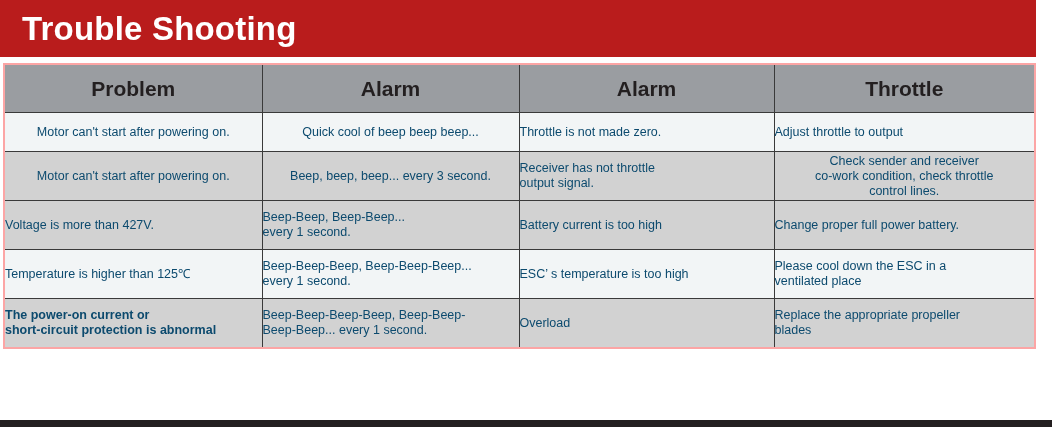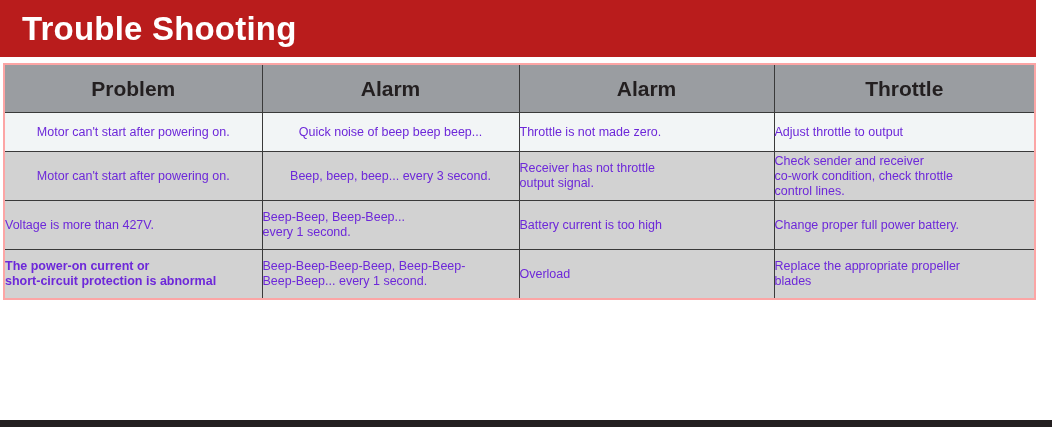--- a/index.html
+++ b/index.html
@@ -69,21 +69,21 @@
     background: #9a9da1;
     height: 47px;
     text-align: center;
     font-size: 21px;
     font-weight: bold;
     color: #231f20;
   }
 
   tbody td {
     font-size: 12.5px;
-    color: #6d28d9;
+    color: #0c4a6e;
     line-height: 15px;
     padding: 4px 11px;
   }
   tbody tr.light td { background: #f2f5f6; }
   tbody tr.dark  td { background: #d2d2d2; }
 
   tbody tr.r1 td { height: 38px; }
   tbody tr.r2 td { height: 48px; }
   tbody tr.r3 td { height: 48px; }
   tbody tr.r4 td { height: 48px; }
@@ -125,44 +125,52 @@
           <th>Problem</th>
           <th>Alarm</th>
           <th>Alarm</th>
           <th>Throttle</th>
         </tr>
       </thead>
       <tbody>
 
         <tr class="light r1">
           <td class="c-center">Motor can't start after powering on.</td>
-          <td class="c-center">Quick noise of beep beep beep...</td>
+          <td class="c-center">Quick cool of beep beep beep...</td>
           <td class="c-left">Throttle is not made zero.</td>
           <td class="c-left">Adjust throttle to output</td>
         </tr>
 
         <tr class="dark r2">
           <td class="c-center">Motor can't start after powering on.</td>
           <td class="c-center">Beep, beep, beep... every 3 second.</td>
           <td class="c-left" style="white-space: pre-line;">Receiver has not throttle
 output signal.</td>
-          <td class="c-left" style="white-space: pre-line;">Check sender and receiver
+          <td class="c-left" style="white-space: pre-line; text-align: center;">Check sender and receiver
 co-work condition, check throttle
 control lines.</td>
         </tr>
 
 
         <tr class="dark r4">
           <td class="c-left">Voltage is more than 427V.</td>
           <td class="c-left" style="white-space: pre-line;">Beep-Beep, Beep-Beep...
 every 1 second.</td>
           <td class="c-left">Battery current is too high</td>
           <td class="c-left">Change proper full power battery.</td>
         </tr>
 
+        <tr class="light r5">
+          <td class="c-left">Temperature is higher than 125℃</td>
+          <td class="c-left" style="white-space: pre-line;">Beep-Beep-Beep, Beep-Beep-Beep...
+every 1 second.</td>
+          <td class="c-left">ESC’  s temperature is too high</td>
+          <td class="c-left" style="white-space: pre-line;">Please cool down the ESC in a
+ventilated place</td>
+        </tr>
 
         <tr class="dark r6">
           <td class="c-left" style="white-space: pre-line; font-weight: bold;">The power-on current or
 short-circuit protection is abnormal</td>
           <td class="c-left" style="white-space: pre-line;">Beep-Beep-Beep-Beep, Beep-Beep-
 Beep-Beep... every 1 second.</td>
           <td class="c-left">Overload</td>
           <td class="c-left" style="white-space: pre-line;">Replace the appropriate propeller
 blades</td>
         </tr>

